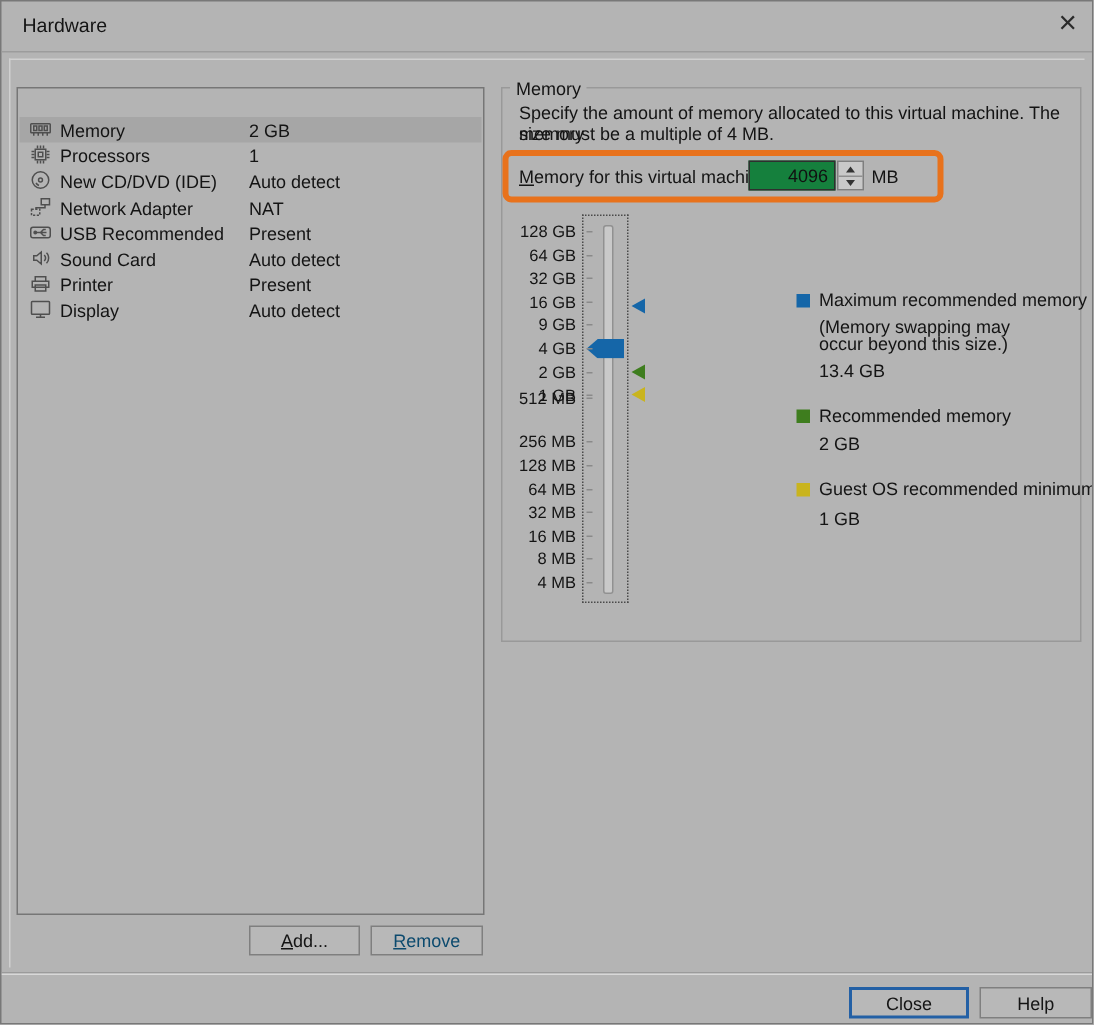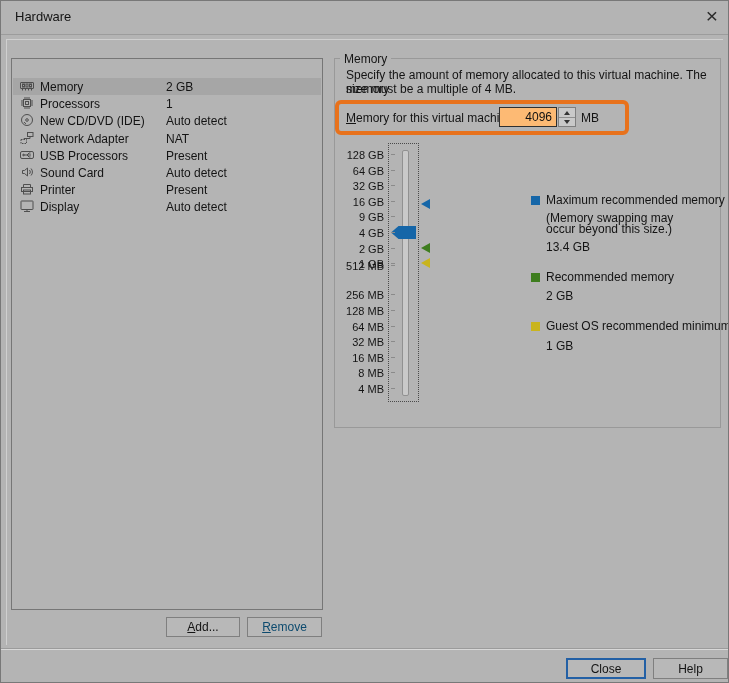--- a/index.html
+++ b/index.html
@@ -34,21 +34,21 @@
   .btn.help{left:652px;top:657px;width:75px;height:21px;}
 
   
   .groupbox{position:absolute;left:333px;top:57px;width:385px;height:368px;border:1px solid #999;}
   .grouplabel{position:absolute;left:339px;top:51px;background:#b4b4b4;padding:0 4px;}
   .desc1{position:absolute;left:345px;top:67px;}
   .desc2{position:absolute;left:345px;top:81px;}
 
   .annotation{position:absolute;left:334px;top:99px;width:286px;height:27px;border:4px solid #e8721c;border-radius:6px;pointer-events:none;}
   .memlabel{position:absolute;left:345px;top:110px;}
-  .meminput{position:absolute;left:498px;top:106px;width:58px;height:20px;box-sizing:border-box;border:1px solid #2f2f2f;background:#fdba74;text-align:right;padding:0 4px 0 0;font-family:"Liberation Sans",sans-serif;font-size:12px;color:#111;}
+  .meminput{position:absolute;left:498px;top:106px;width:58px;height:20px;box-sizing:border-box;border:1px solid #2f2f2f;background:#15803d;text-align:right;padding:0 4px 0 0;font-family:"Liberation Sans",sans-serif;font-size:12px;color:#111;}
   .spinner{position:absolute;left:557px;top:106px;width:18px;height:20px;box-sizing:border-box;border:1px solid #7f7f7f;background:#c9c9c9;}
   .spin{position:absolute;left:0;width:16px;height:9px;display:flex;align-items:center;justify-content:center;cursor:pointer;}
   .spin.up{top:0;border-bottom:1px solid #8f8f8f;}
   .spin.down{bottom:0;}
   .tri-up{width:0;height:0;border-left:3.5px solid transparent;border-right:3.5px solid transparent;border-bottom:4px solid #333;}
   .tri-down{width:0;height:0;border-left:3.5px solid transparent;border-right:3.5px solid transparent;border-top:4px solid #333;}
   .unit{position:absolute;left:580px;top:110px;}
 
   
   .focusrect{position:absolute;left:387px;top:142px;width:29px;height:257px;border:1px dotted #4a4a4a;pointer-events:none;}
@@ -129,21 +129,21 @@
           </svg></span>
       <span class="dname">Network Adapter</span>
       <span class="dsum">NAT</span>
     </div>
     <div class="drow" style="top:88px">
       <span class="dicon"><svg viewBox="0 0 16 16" width="16" height="16">
             <rect x="1.5" y="4.5" width="13" height="7" rx="1.5"></rect>
             <path d="M4 8h8M8 8l2-2h1.5M8 8l2 2h1.5"></path>
             <circle cx="4.5" cy="8" r="0.8"></circle>
           </svg></span>
-      <span class="dname">USB Processors</span>
+      <span class="dname">USB Recommended</span>
       <span class="dsum">Present</span>
     </div>
     <div class="drow" style="top:105px">
       <span class="dicon"><svg viewBox="0 0 16 16" width="16" height="16">
             <path d="M3.5 6.5h2L8.5 4v8L5.5 9.5h-2z"></path>
             <path d="M10.5 6a3 3 0 0 1 0 4"></path>
             <path d="M12 4.5a5 5 0 0 1 0 7"></path>
           </svg></span>
       <span class="dname">Sound Card</span>
       <span class="dsum">Auto detect</span>

